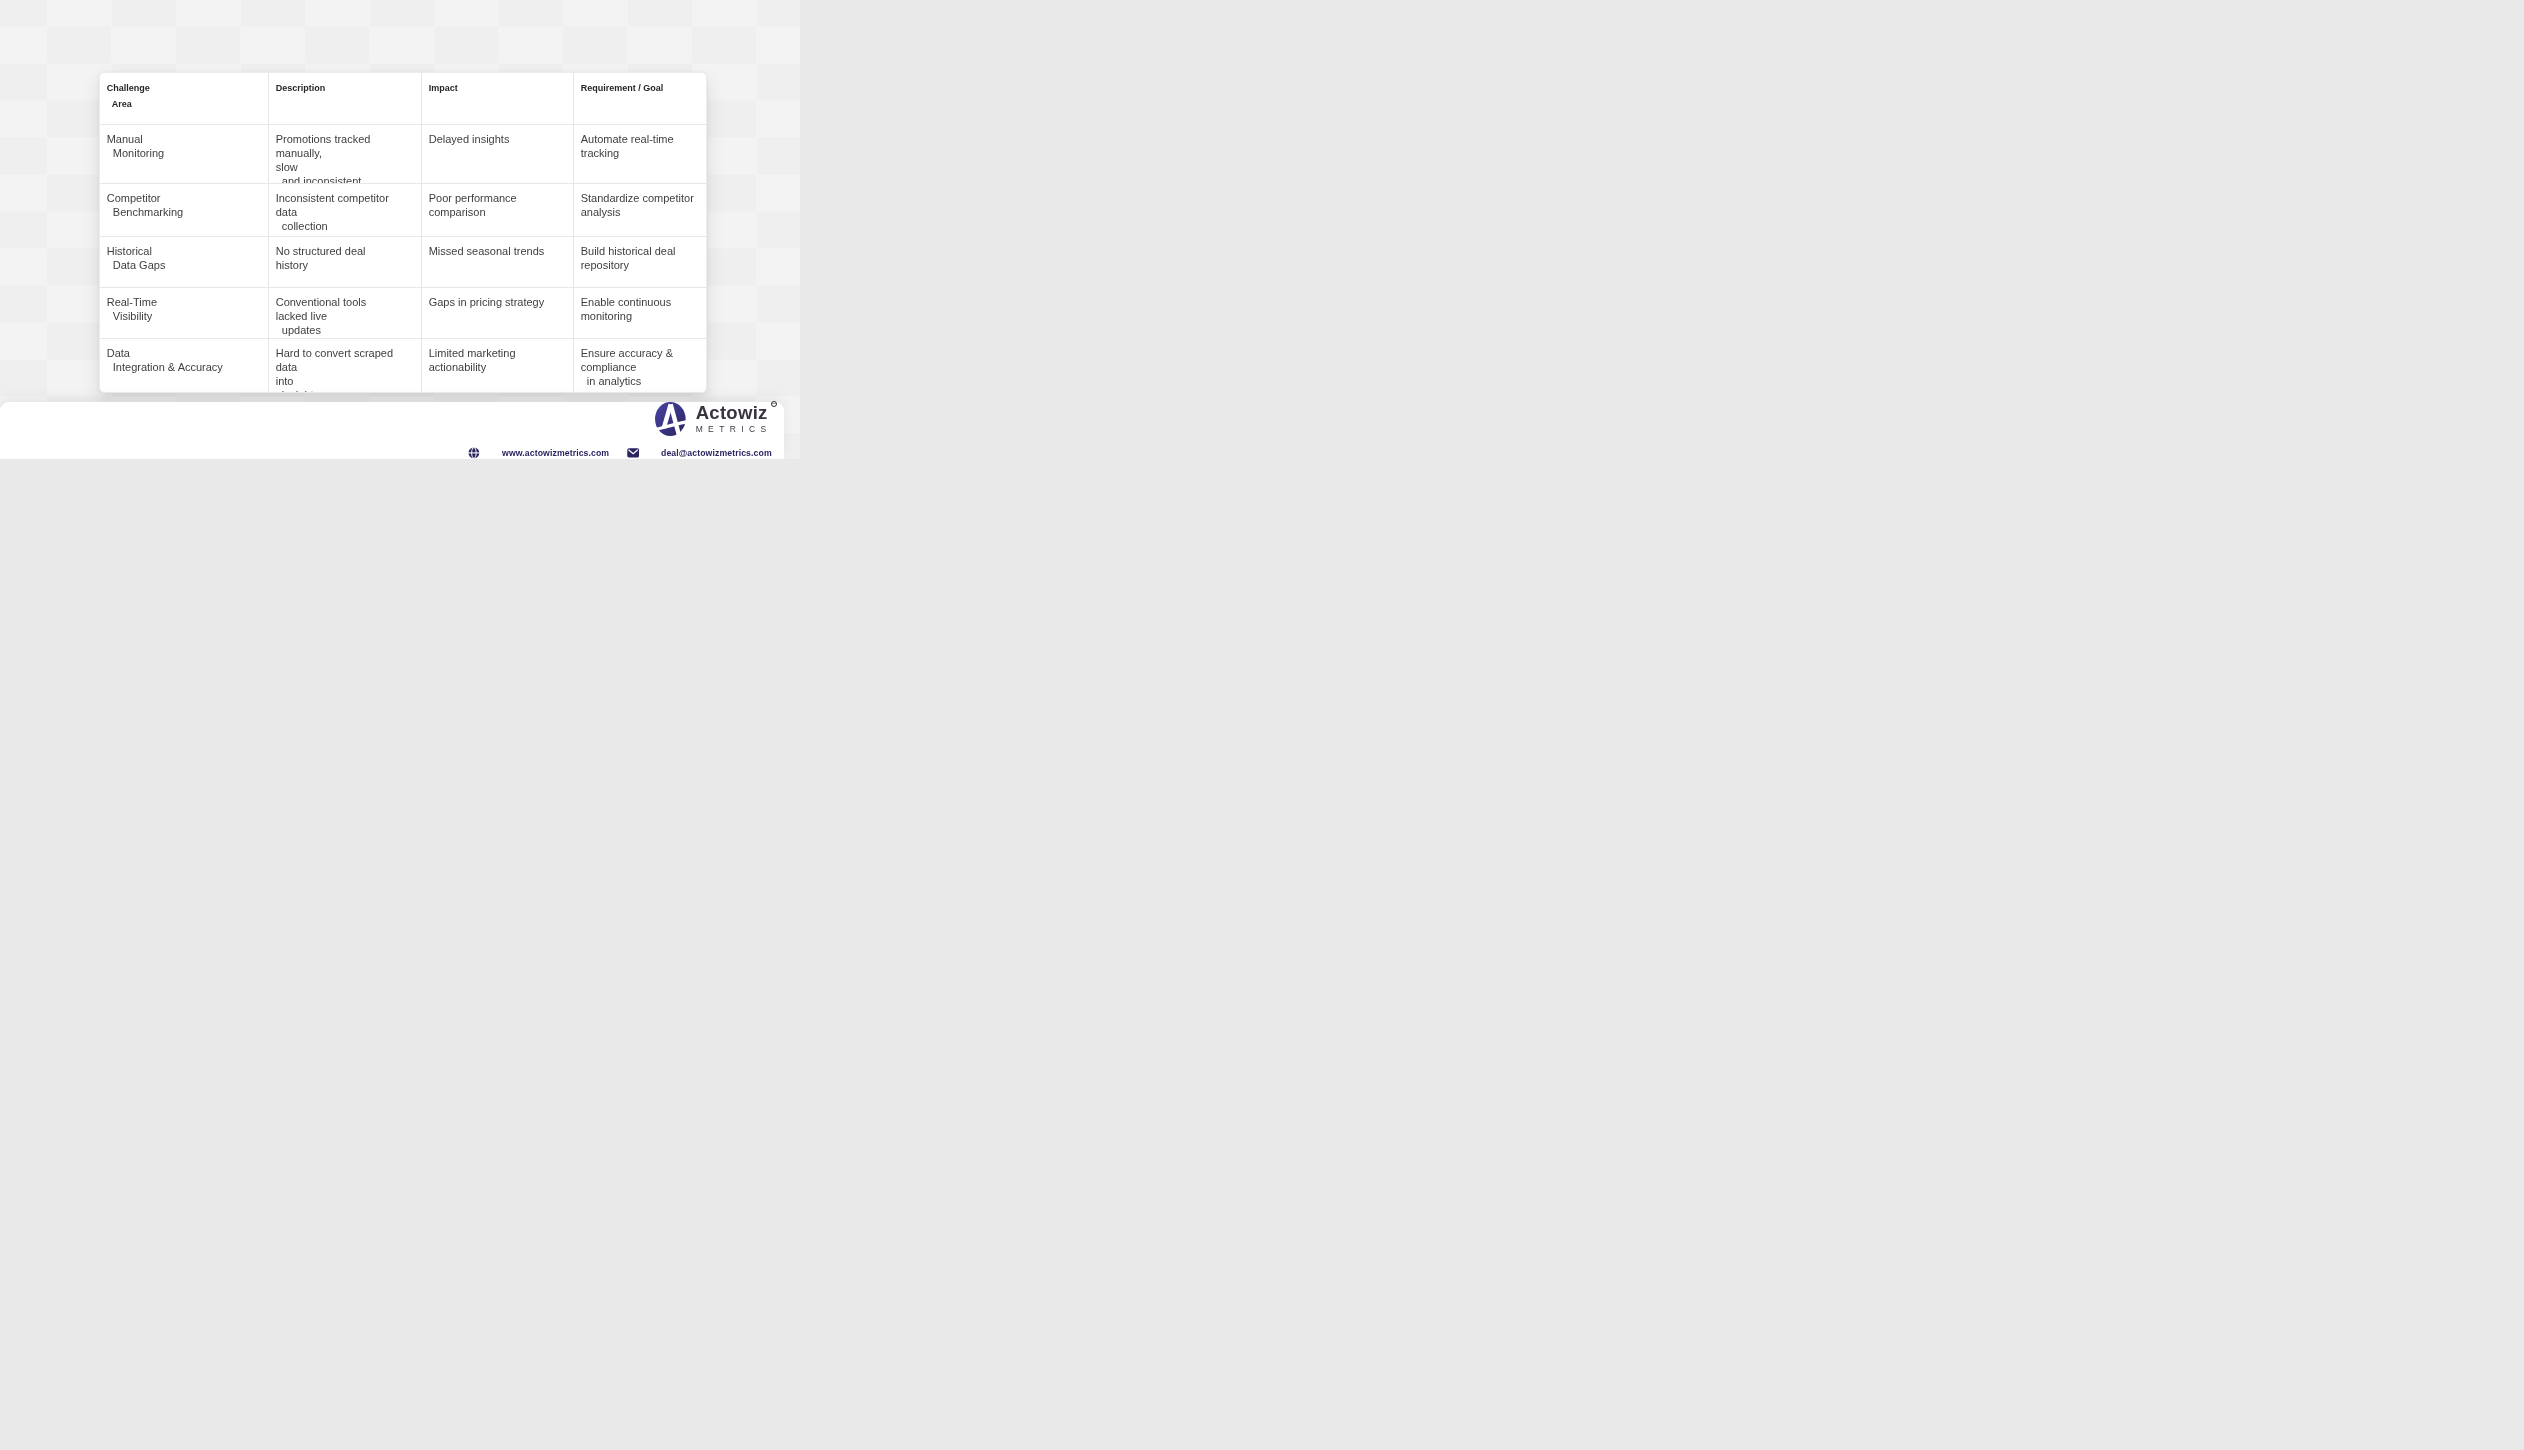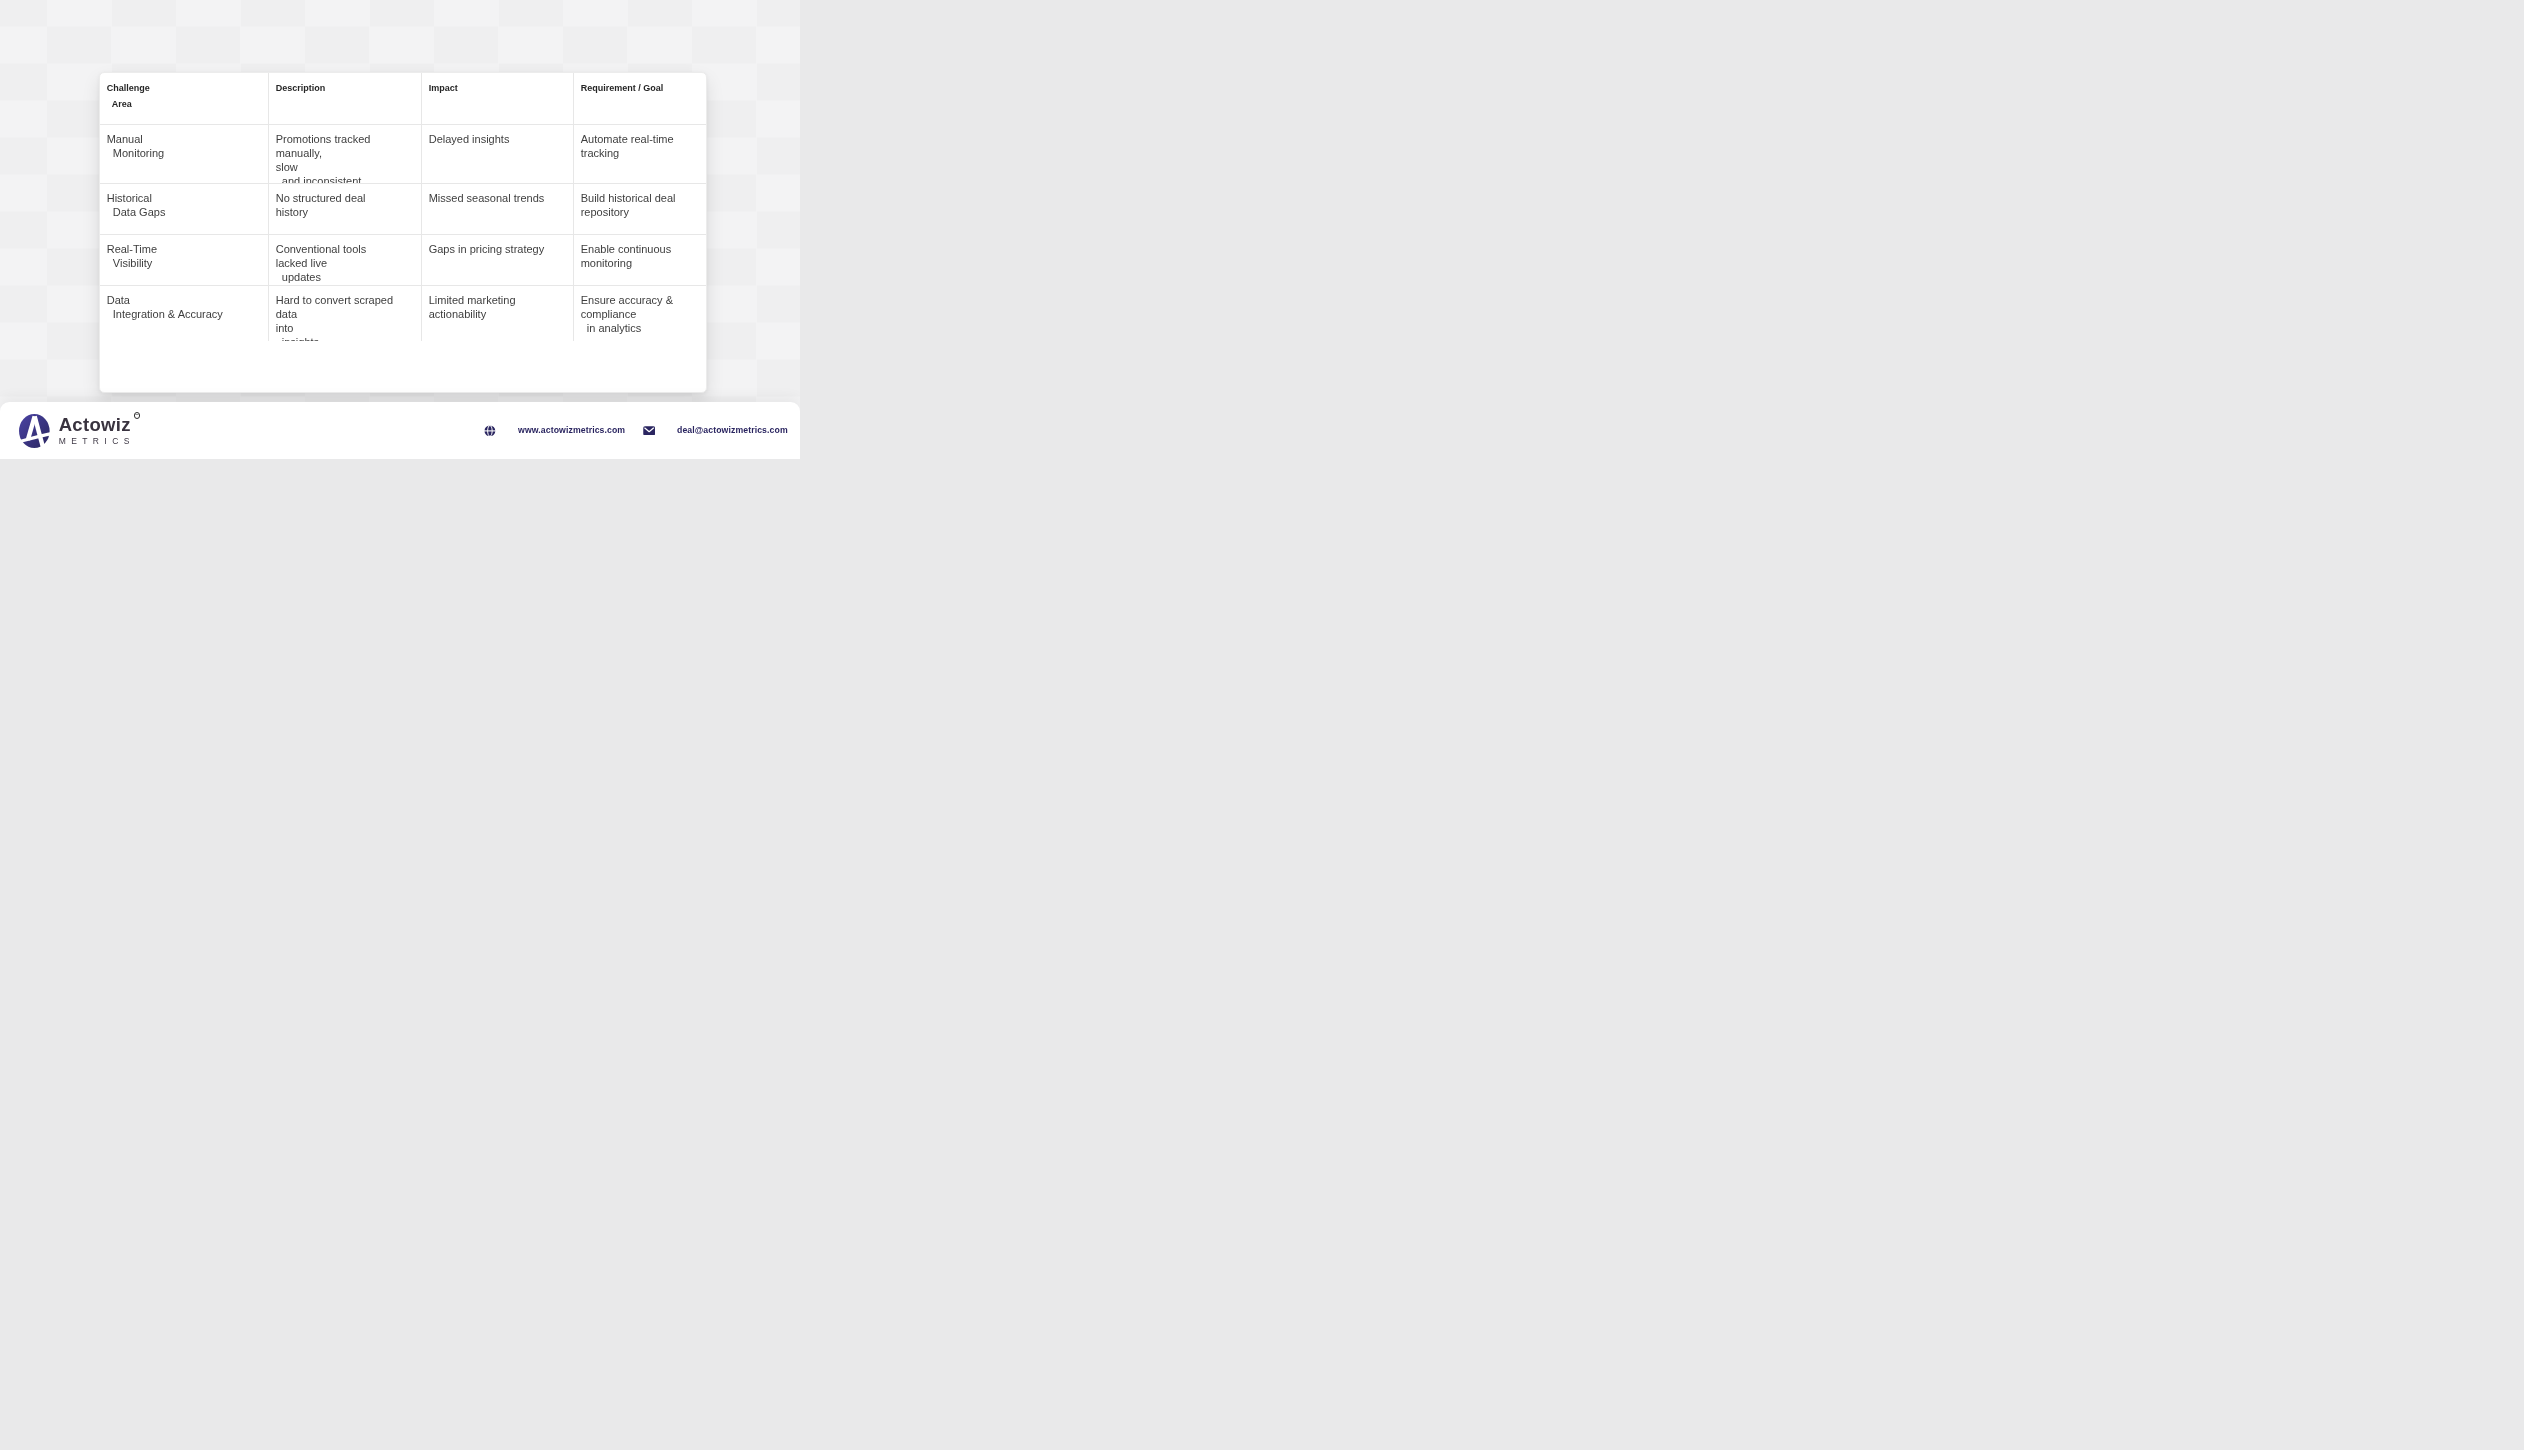--- a/index.html
+++ b/index.html
@@ -50,26 +50,27 @@
   }
   .cell + .cell{border-left:0.5px solid var(--table-border);margin-left:17px;}
   .thead .cell{
     font-weight:bold;font-size:9px;line-height:15.4px;
     color:var(--header-text);
     padding-top:8.2px;
   }
 
   
   .footer{
-    position:absolute;left:0;right:0;bottom:0;height:57px;
+    position:absolute;left:0;right:16px;bottom:0;height:57px;
     background:#ffffff;
     border-radius:9.3px 9.3px 0 0;
     box-shadow:0 -4.1px 12.3px rgba(0,0,0,.05);
-    display:flex;align-items:center;justify-content:space-between;
+    display:flex;align-items:flex-end;justify-content:space-between;
     padding:0 12.3px 0 17.5px;
+    flex-direction:column;
   }
   .brand{display:flex;align-items:center;}
   .logo-svg{width:34px;height:34px;overflow:visible;display:block;}
   .brand-text{margin-left:7.2px;}
   .brand-name-row{
     position:relative;display:inline-block;
     font-weight:bold;font-size:18.5px;line-height:1;
     letter-spacing:0.3px;color:#39333f;
   }
   .tm{
@@ -110,20 +111,29 @@
     <div class="trow" style="height:59px">
       <div class="cell">Manual
   Monitoring</div>
       <div class="cell">Promotions tracked manually,
 slow
   and inconsistent</div>
       <div class="cell">Delayed insights</div>
       <div class="cell">Automate real-time tracking</div>
     </div>
 
+    <div class="trow" style="height:53px">
+      <div class="cell">Competitor
+  Benchmarking</div>
+      <div class="cell">Inconsistent competitor data
+  collection</div>
+      <div class="cell">Poor performance comparison</div>
+      <div class="cell">Standardize competitor
+analysis</div>
+    </div>
 
     <div class="trow" style="height:51px">
       <div class="cell">Historical
   Data Gaps</div>
       <div class="cell">No structured deal history</div>
       <div class="cell">Missed seasonal trends</div>
       <div class="cell">Build historical deal repository</div>
     </div>
 
     <div class="trow" style="height:51px">

